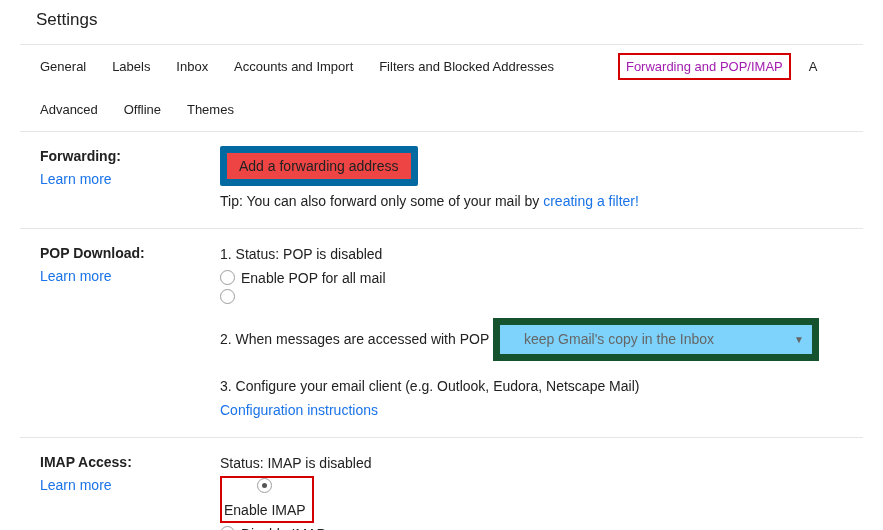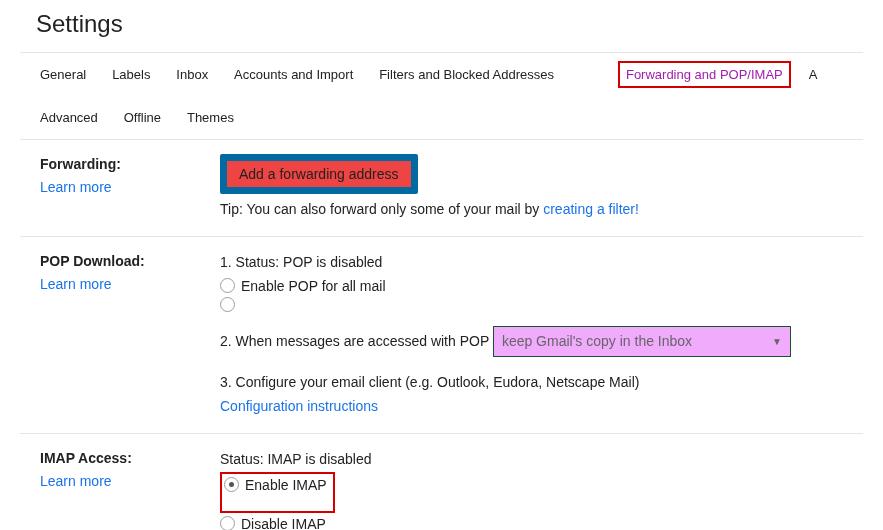--- a/index.html
+++ b/index.html
@@ -11,21 +11,21 @@
     background: #fff;
     width: 883px;
   }
   .page {
     padding: 10px 0 20px 20px;
     width: 863px;
     box-sizing: border-box;
     overflow: hidden;
   }
   .page-title {
-    font-size: 24px;
+    font-size: 17px;
     font-weight: 400;
     margin: 0 0 14px 16px;
     color: #222;
   }
   .tabs {
     border-top: 1px solid #e5e5e5;
     border-bottom: 1px solid #e5e5e5;
     padding: 0 0 0 20px;
     white-space: normal;
   }
@@ -119,44 +119,45 @@
   .radio.checked::after {
     content: "";
     width: 5px;
     height: 5px;
     background: #555;
     border-radius: 50%;
   }
   .bold { font-weight: normal; }
   .block { margin-top: 14px; }
   .select-box {
-    border: 1px solid #14532d;
-    background: #f0abfc;
+    border: 7px solid #14532d;
+    background: #7dd3fc;
     color: #666;
-    padding: 3px 28px 3px 8px;
+    padding: 3px 28px 3px 24px;
     font-size: 14px;
     position: relative;
     display: inline-block;
     min-width: 260px;
     cursor: pointer;
   }
   .select-box .caret {
     position: absolute;
     right: 8px;
     top: 50%;
     transform: translateY(-50%);
     font-size: 10px;
     color: #666;
   }
   .red-box {
     border: 2px solid #d40000;
-    padding: 0 6px 15px 2px;
+    padding: 0 6px 0 2px;
     display: inline-flex;
     align-items: center;
     gap: 6px;
+    flex-direction: column;
   }
 </style>
 </head>
 <body>
 
 <div class="page">
   <h1 class="page-title">Settings</h1>
 
   <div class="tabs">
     <span class="tab">General</span>

